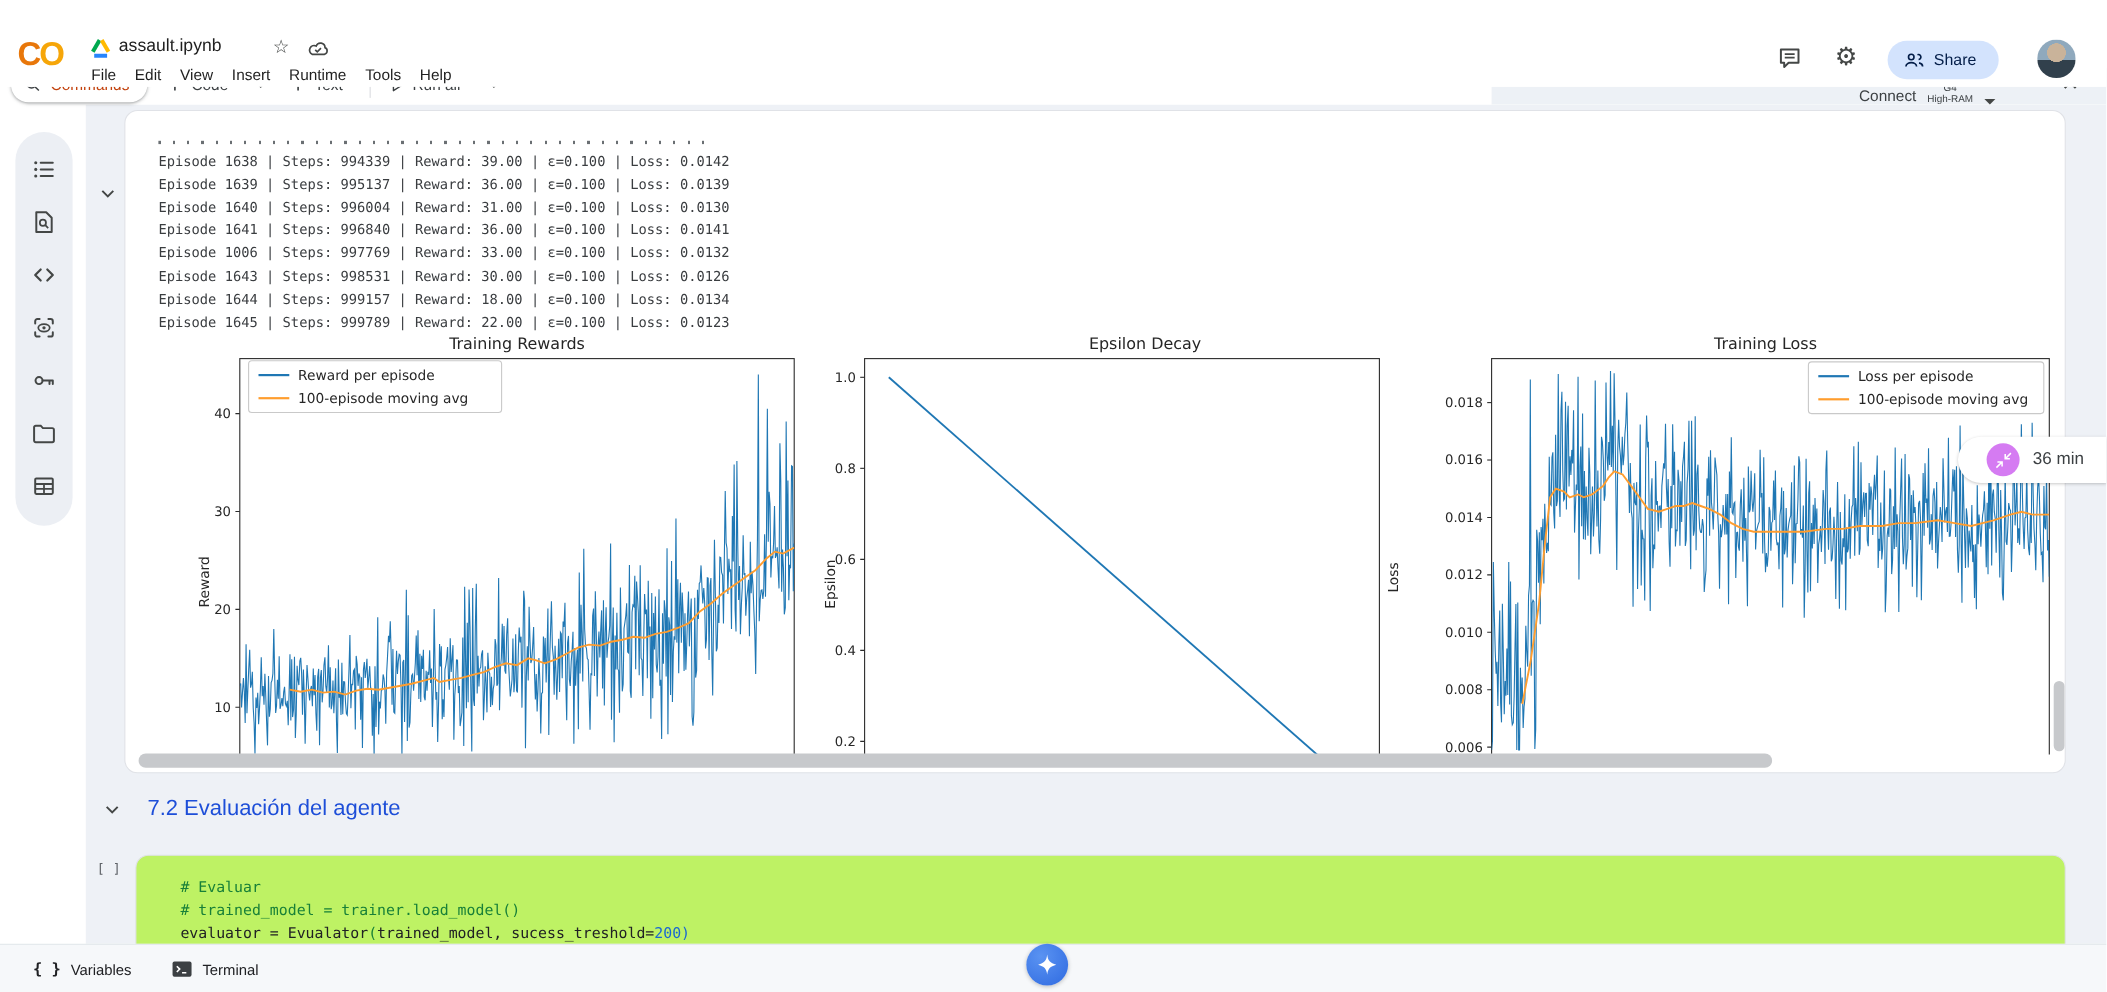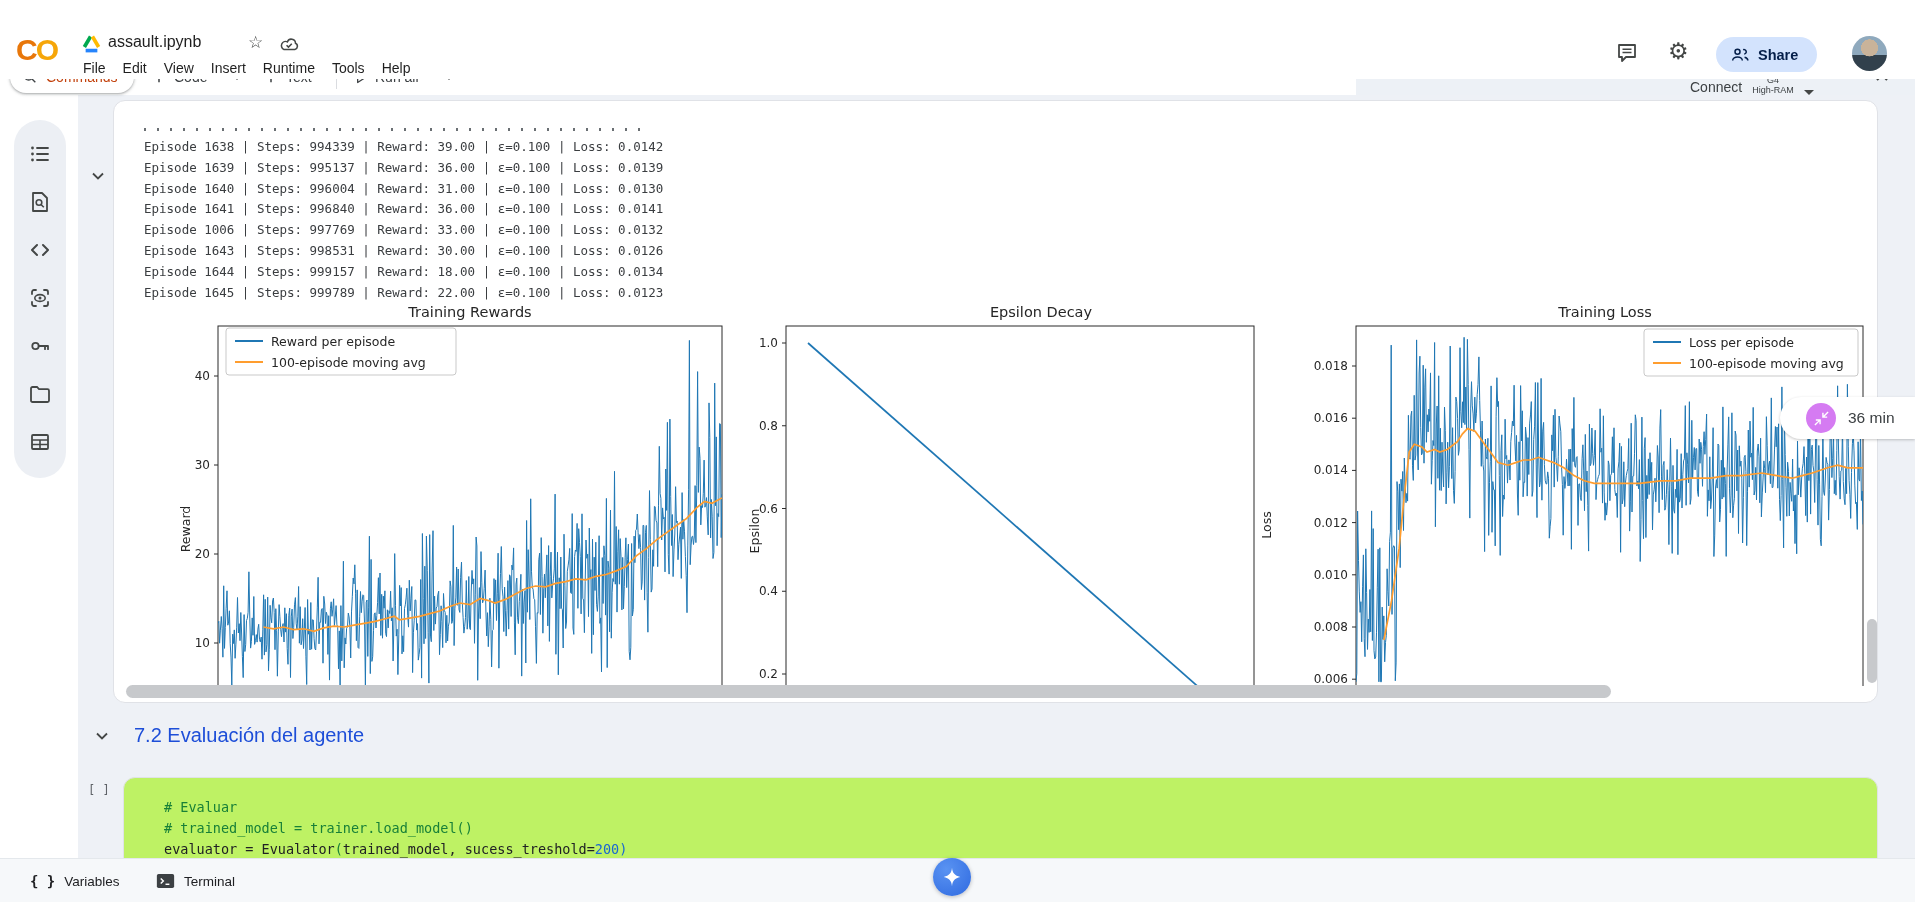--- a/index.html
+++ b/index.html
@@ -12,21 +12,21 @@
   #logo { position:absolute; left:16px; top:9px; font-size:30px; font-weight:800; letter-spacing:-2px; cursor:pointer; }
   #logo .c1{ color:#e8770a; } #logo .c2{ color:#f6a609; }
   #drive-icon { position:absolute; left:82px; top:11px; cursor:pointer; }
   #nb-title { position:absolute; left:108px; top:9px; font-size:16px; color:#1f1f1f; cursor:text; }
   #star-btn { position:absolute; left:248px; top:8px; font-size:17px; color:#444746; cursor:pointer; }
   #cloud-btn { position:absolute; left:278px; top:11px; cursor:pointer; }
   #menubar { position:absolute; left:83px; top:36px; display:flex; gap:17px; font-size:14px; color:#1f1f1f; }
   #menubar span { cursor:pointer; }
   .hdr-icon { position:absolute; top:17px; cursor:pointer; }
   #share-btn { position:absolute; left:1716px; top:13px; width:101px; height:35px; border-radius:18px; background:#d3e3fd; display:flex; align-items:center; gap:8px; padding:0 14px; cursor:pointer; }
-  #share-btn span { font-size:14.5px; font-weight:700; color:#041e49; }
+  #share-btn span { font-size:14.5px; font-weight:400; color:#041e49; }
   #avatar { position:absolute; left:1852px; top:12px; width:35px; height:35px; border-radius:50%; cursor:pointer; overflow:hidden;
     background: radial-gradient(circle at 50% 34%, #c9b39a 0 29%, rgba(0,0,0,0) 30%), linear-gradient(#8fa9bd 54%, #31404c 54%); }
 
   
   #toolbar { position:absolute; left:0; top:55px; width:1915px; height:40px; background:#fff; z-index:9; }
   #connect-panel { position:absolute; left:1356px; top:7px; width:559px; height:33px; background:#edf1f6; }
   #commands-btn { position:absolute; left:10px; top:6px; height:32px; border-radius:16px; background:#fff;
      box-shadow:0 1px 2px rgba(60,64,67,.3), 0 1px 3px 1px rgba(60,64,67,.15);
      display:flex; align-items:center; gap:8px; padding:0 16px 0 12px; font-size:14px; color:#c2410c; cursor:pointer; }
   .tb-btn { position:absolute; top:6px; height:32px; display:flex; align-items:center; gap:6px; font-size:14px; color:#3c4043; cursor:pointer; }

